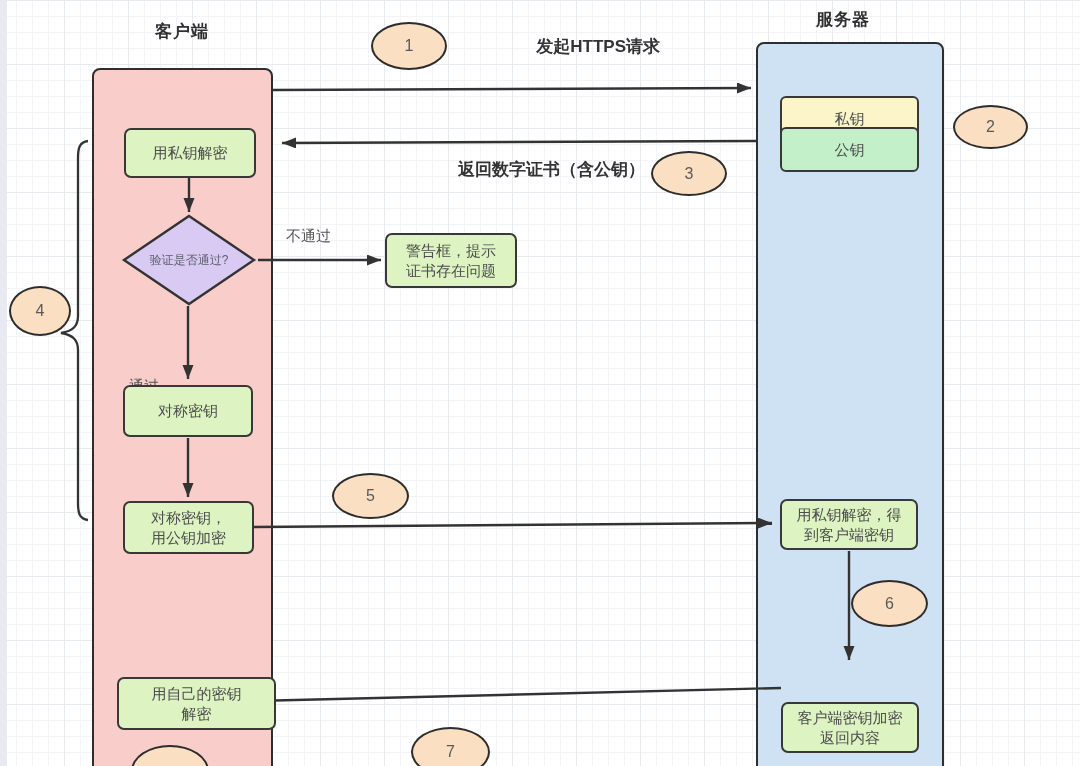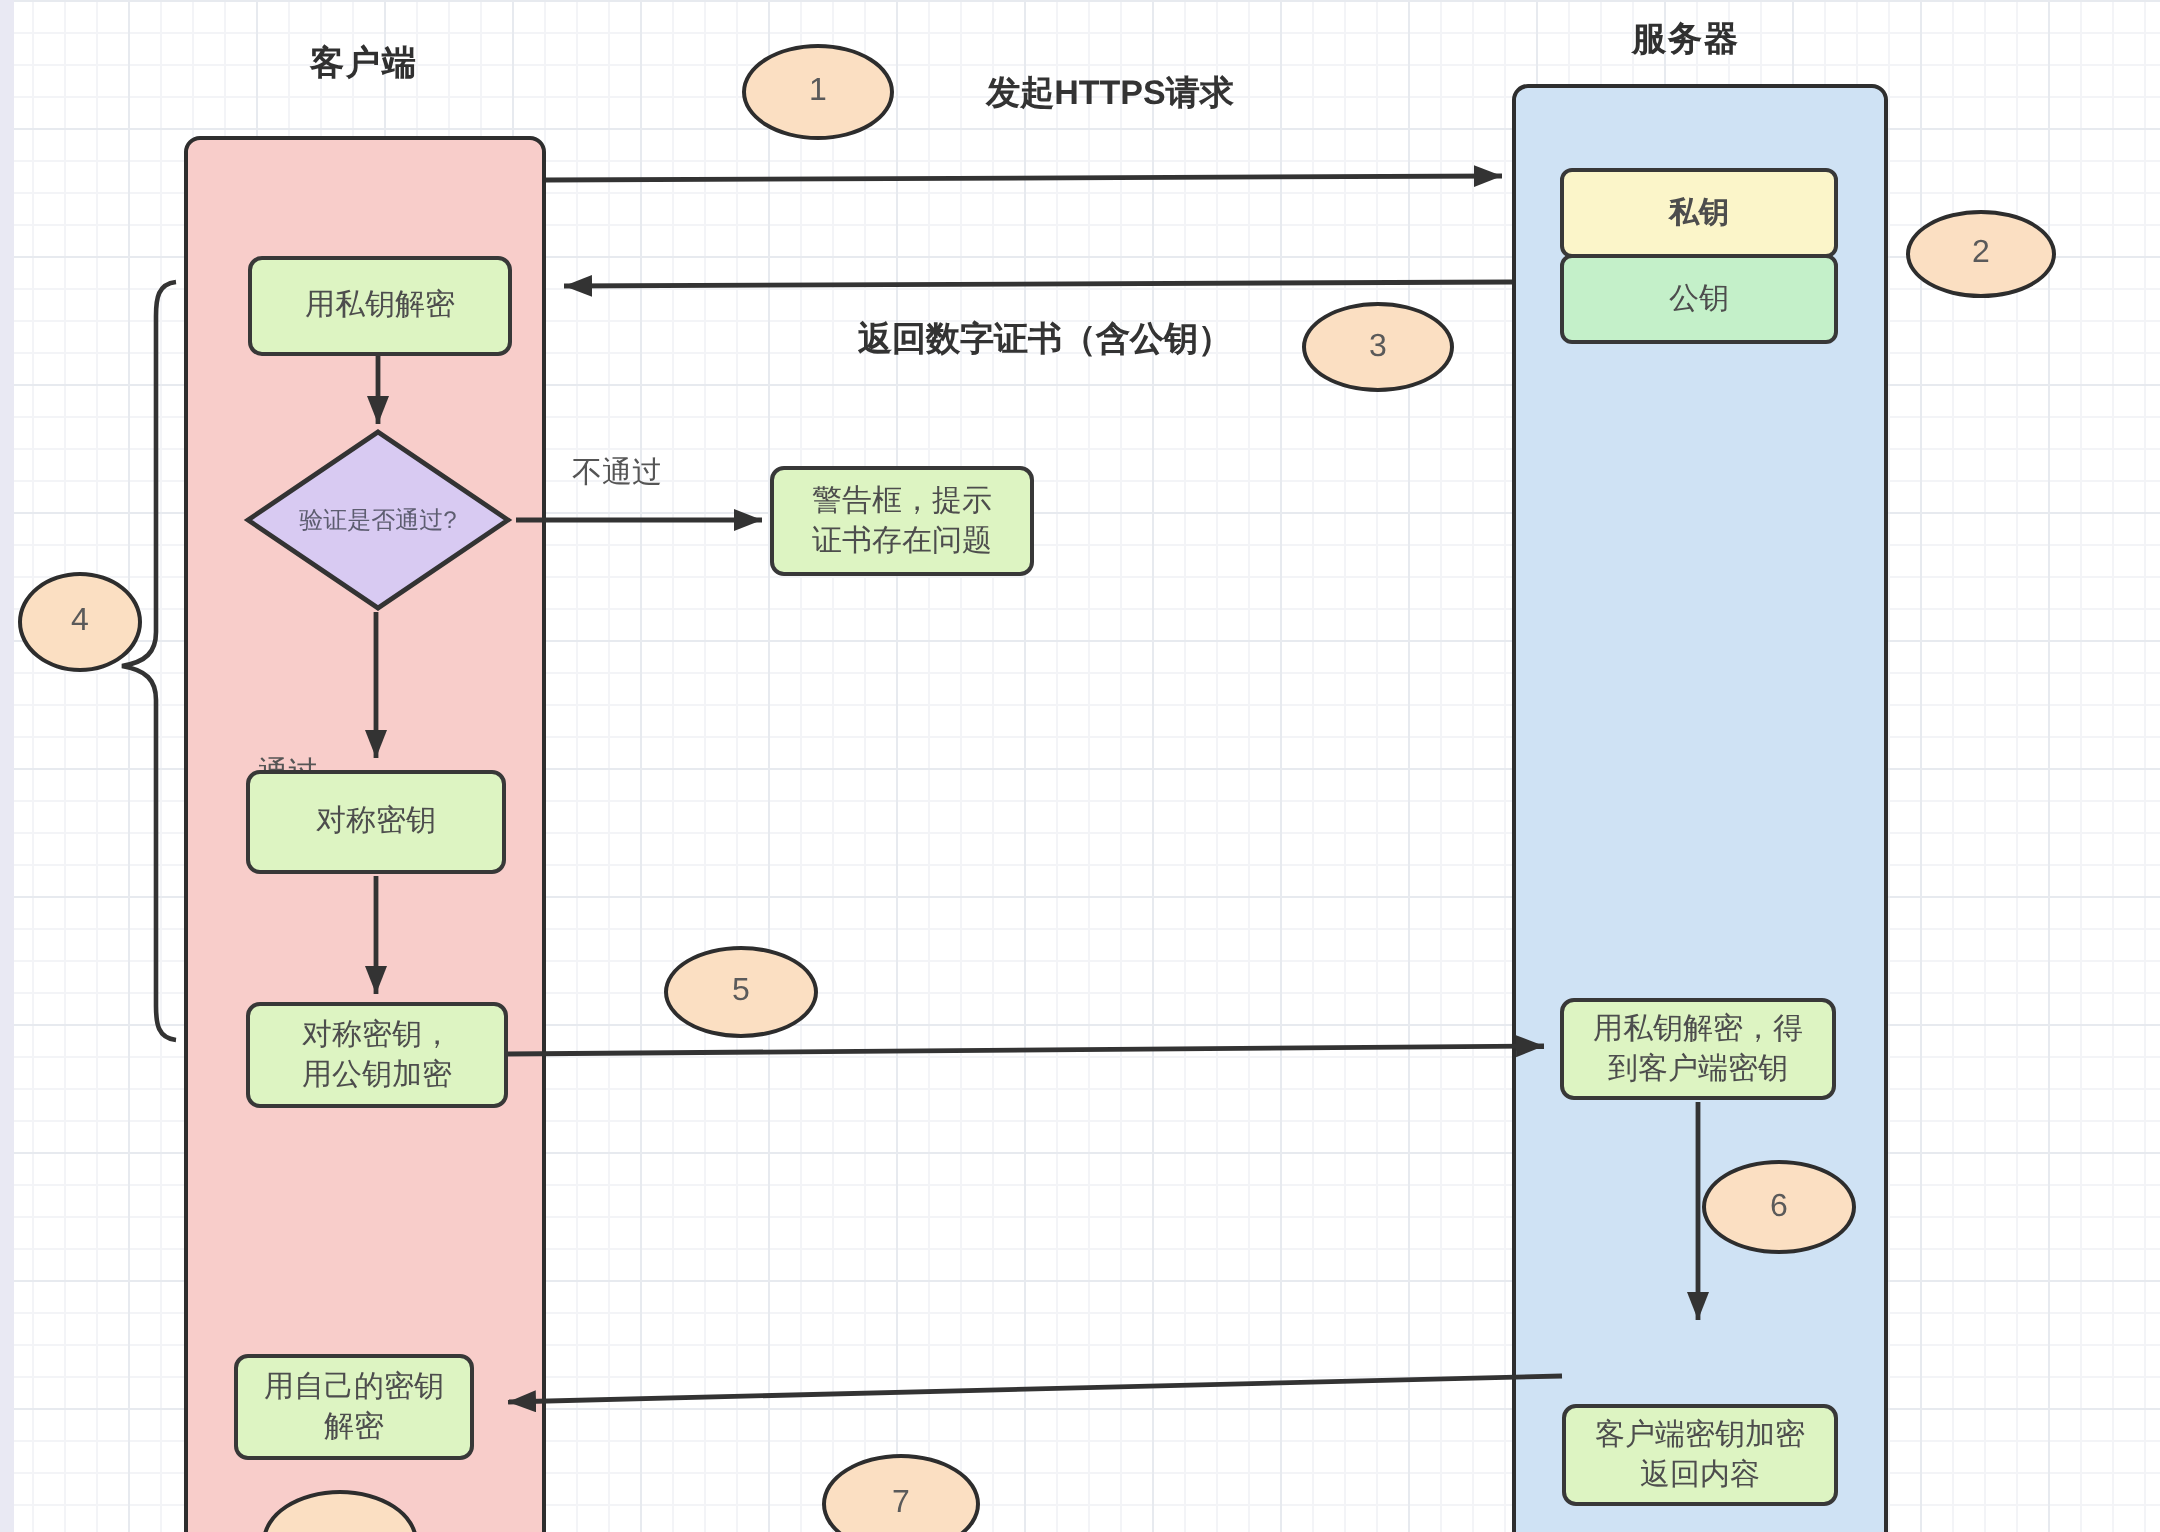--- a/index.html
+++ b/index.html
@@ -45,22 +45,22 @@
     font-size: 15px;
     line-height: 1.32;
     color: #4d4d4d;
   }
   .n-verify   { left: 124px; top: 128px; width: 132px; height: 50px; }
   .n-warning  { left: 385px; top: 233px; width: 132px; height: 55px; }
   .n-genkey   { left: 123px; top: 385px; width: 130px; height: 52px; }
   .n-symkey   { left: 123px; top: 501px; width: 131px; height: 53px; }
   .n-privdec  { left: 780px; top: 499px; width: 138px; height: 51px; justify-content: center; }
   .n-encret   { left: 781px; top: 666px; width: 138px; height: 51px; margin-top: 36px; }
-  .n-selfdec  { left: 117px; top: 677px; width: 120px; height: 53px; }
-  .n-privkey  { left: 780px; top: 84px;  width: 139px; height: 45px; background: #fbf5c9; border-radius: 6px; font-weight: bold; }
+  .n-selfdec  { left: 117px; top: 677px; width: 159px; height: 53px; }
+  .n-privkey  { left: 780px; top: 96px;  width: 139px; height: 45px; background: #fbf5c9; border-radius: 6px; }
   .n-pubkey   { left: 780px; top: 127px; width: 139px; height: 45px; background: #c4f0c9; border-radius: 6px; }
 
   .decision { position: absolute; left: 121px; top: 214px; width: 136px; height: 92px; }
   .decision svg { position: absolute; left: 0; top: 0; }
   .decision .d-label {
     position: absolute; left: 0; top: 0; width: 100%; height: 100%;
     display: flex; align-items: center; justify-content: center;
     font-size: 12px; color: #5d5d70;
   }
 
@@ -82,21 +82,21 @@
   .s8 { left: 131px; top: 745px; width: 78px; height: 52px; }
 
   .title {
     position: absolute; width: 130px; text-align: center;
     font-size: 17px; font-weight: bold; color: #303030; letter-spacing: 1px;
   }
   .t-client { left: 117px; top: 20px; }
   .t-server { left: 778px; top: 8px; }
 
   .flowlabel {
-    position: absolute; text-align: center;
+    position: absolute; text-align: right;
     font-size: 17px; font-weight: bold; color: #333;
   }
   .fl-request { left: 450px; top: 35px;  width: 210px; }
   .fl-return  { left: 400px; top: 158px; width: 245px; }
 
   .smalllabel {
     position: absolute; font-size: 15px; color: #555; font-weight: normal;
   }
   .sl-notpass { left: 286px; top: 227px; width: 60px; }
   .sl-pass    { left: 129px; top: 330px; width: 45px; margin-top: 47px; }

